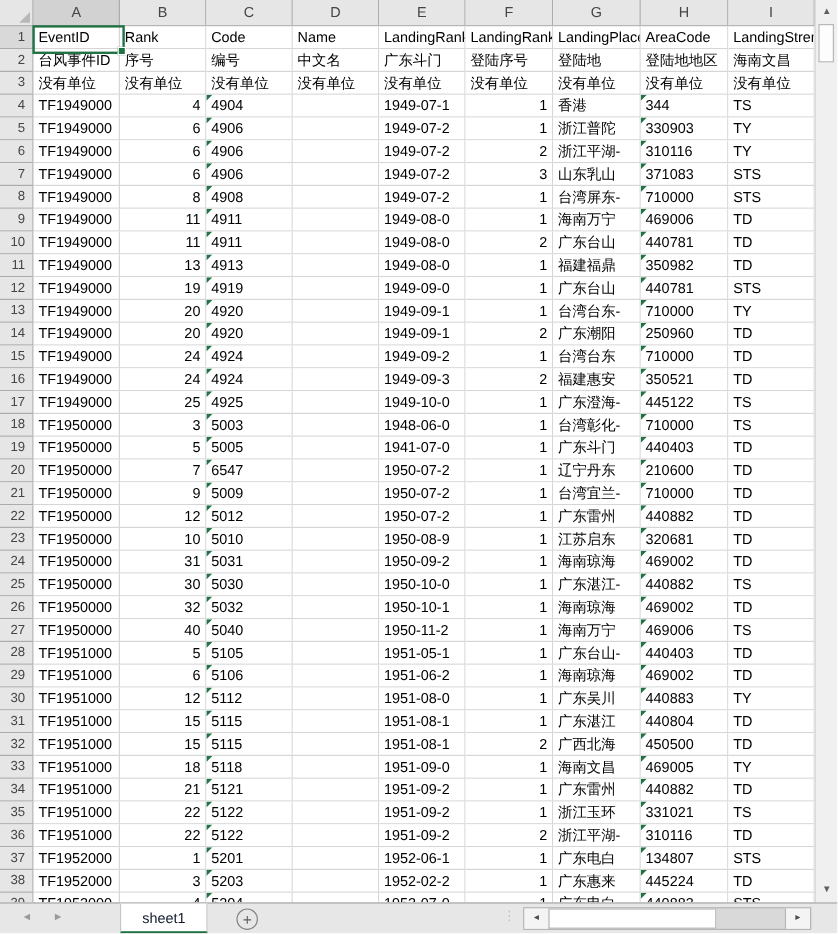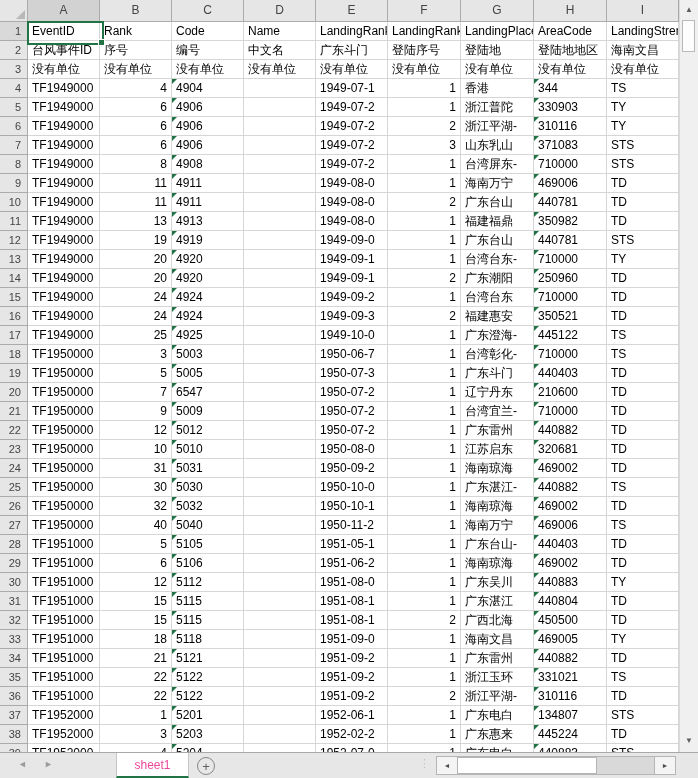--- a/index.html
+++ b/index.html
@@ -39,25 +39,25 @@
   .vs-up{top:1px;}
   .vs-down{bottom:2px;}
   .vs-thumb{position:absolute;left:2px;top:20px;width:13px;height:32px;
         background:#fdfdfd;border:1px solid #b8b8b8;box-sizing:border-box;}
   
   .tabbar{position:absolute;left:0;top:752px;width:698px;height:26px;
         background:#e7e7e7;border-top:1px solid #a8a8a8;box-sizing:border-box;}
   .nav{position:absolute;top:6px;font-size:9px;color:#9b9b9b;}
   .nav-l{left:18px;}
   .nav-r{left:44px;}
-  .tab{position:absolute;left:116px;top:0;width:73px;height:25px;background:#fff;
+  .tab{position:absolute;left:100px;top:0;width:73px;height:25px;background:#fff;
         border-left:1px solid #c6c6c6;border-right:1px solid #c6c6c6;
         border-bottom:2px solid #217346;box-sizing:border-box;
         display:flex;align-items:center;justify-content:center;
-        color:#ec4899;font-size:12px;}
+        color:#0f172a;font-size:12px;}
   .addbtn{position:absolute;left:197px;top:4px;width:16px;height:16px;
         border:1px solid #868686;border-radius:50%;color:#5f5f5f;
         display:flex;align-items:center;justify-content:center;
         font-size:13px;line-height:1;}
   .dots{position:absolute;left:419px;top:4px;color:#c2c2c2;font-size:11px;}
   .hscroll{position:absolute;left:436px;top:3px;width:240px;height:19px;
         background:#d9d9d9;border:1px solid #b5b5b5;box-sizing:border-box;}
   .hs-left,.hs-right{position:absolute;top:0;width:20px;height:17px;background:#f4f4f4;
         text-align:center;font-size:7px;line-height:17px;color:#4d4d4d;}
   .hs-left{left:0;border-right:1px solid #b5b5b5;}
@@ -288,33 +288,33 @@
         <div class="cell">广东澄海-</div>
         <div class="cell tri">445122</div>
         <div class="cell">TS</div>
       </div>
       <div class="row">
         <div class="rh">18</div>
         <div class="cell">TF1950000</div>
         <div class="cell num">3</div>
         <div class="cell tri">5003</div>
         <div class="cell"></div>
-        <div class="cell">1950-06-7</div>
+        <div class="cell">1948-06-0</div>
         <div class="cell num">1</div>
         <div class="cell">台湾彰化-</div>
         <div class="cell tri">710000</div>
         <div class="cell">TS</div>
       </div>
       <div class="row">
         <div class="rh">19</div>
         <div class="cell">TF1950000</div>
         <div class="cell num">5</div>
         <div class="cell tri">5005</div>
         <div class="cell"></div>
-        <div class="cell">1950-07-3</div>
+        <div class="cell">1941-07-0</div>
         <div class="cell num">1</div>
         <div class="cell">广东斗门</div>
         <div class="cell tri">440403</div>
         <div class="cell">TD</div>
       </div>
       <div class="row">
         <div class="rh">20</div>
         <div class="cell">TF1950000</div>
         <div class="cell num">7</div>
         <div class="cell tri">6547</div>
@@ -348,21 +348,21 @@
         <div class="cell">广东雷州</div>
         <div class="cell tri">440882</div>
         <div class="cell">TD</div>
       </div>
       <div class="row">
         <div class="rh">23</div>
         <div class="cell">TF1950000</div>
         <div class="cell num">10</div>
         <div class="cell tri">5010</div>
         <div class="cell"></div>
-        <div class="cell">1950-08-0</div>
+        <div class="cell">1950-08-9</div>
         <div class="cell num">1</div>
         <div class="cell">江苏启东</div>
         <div class="cell tri">320681</div>
         <div class="cell">TD</div>
       </div>
       <div class="row">
         <div class="rh">24</div>
         <div class="cell">TF1950000</div>
         <div class="cell num">31</div>
         <div class="cell tri">5031</div>

